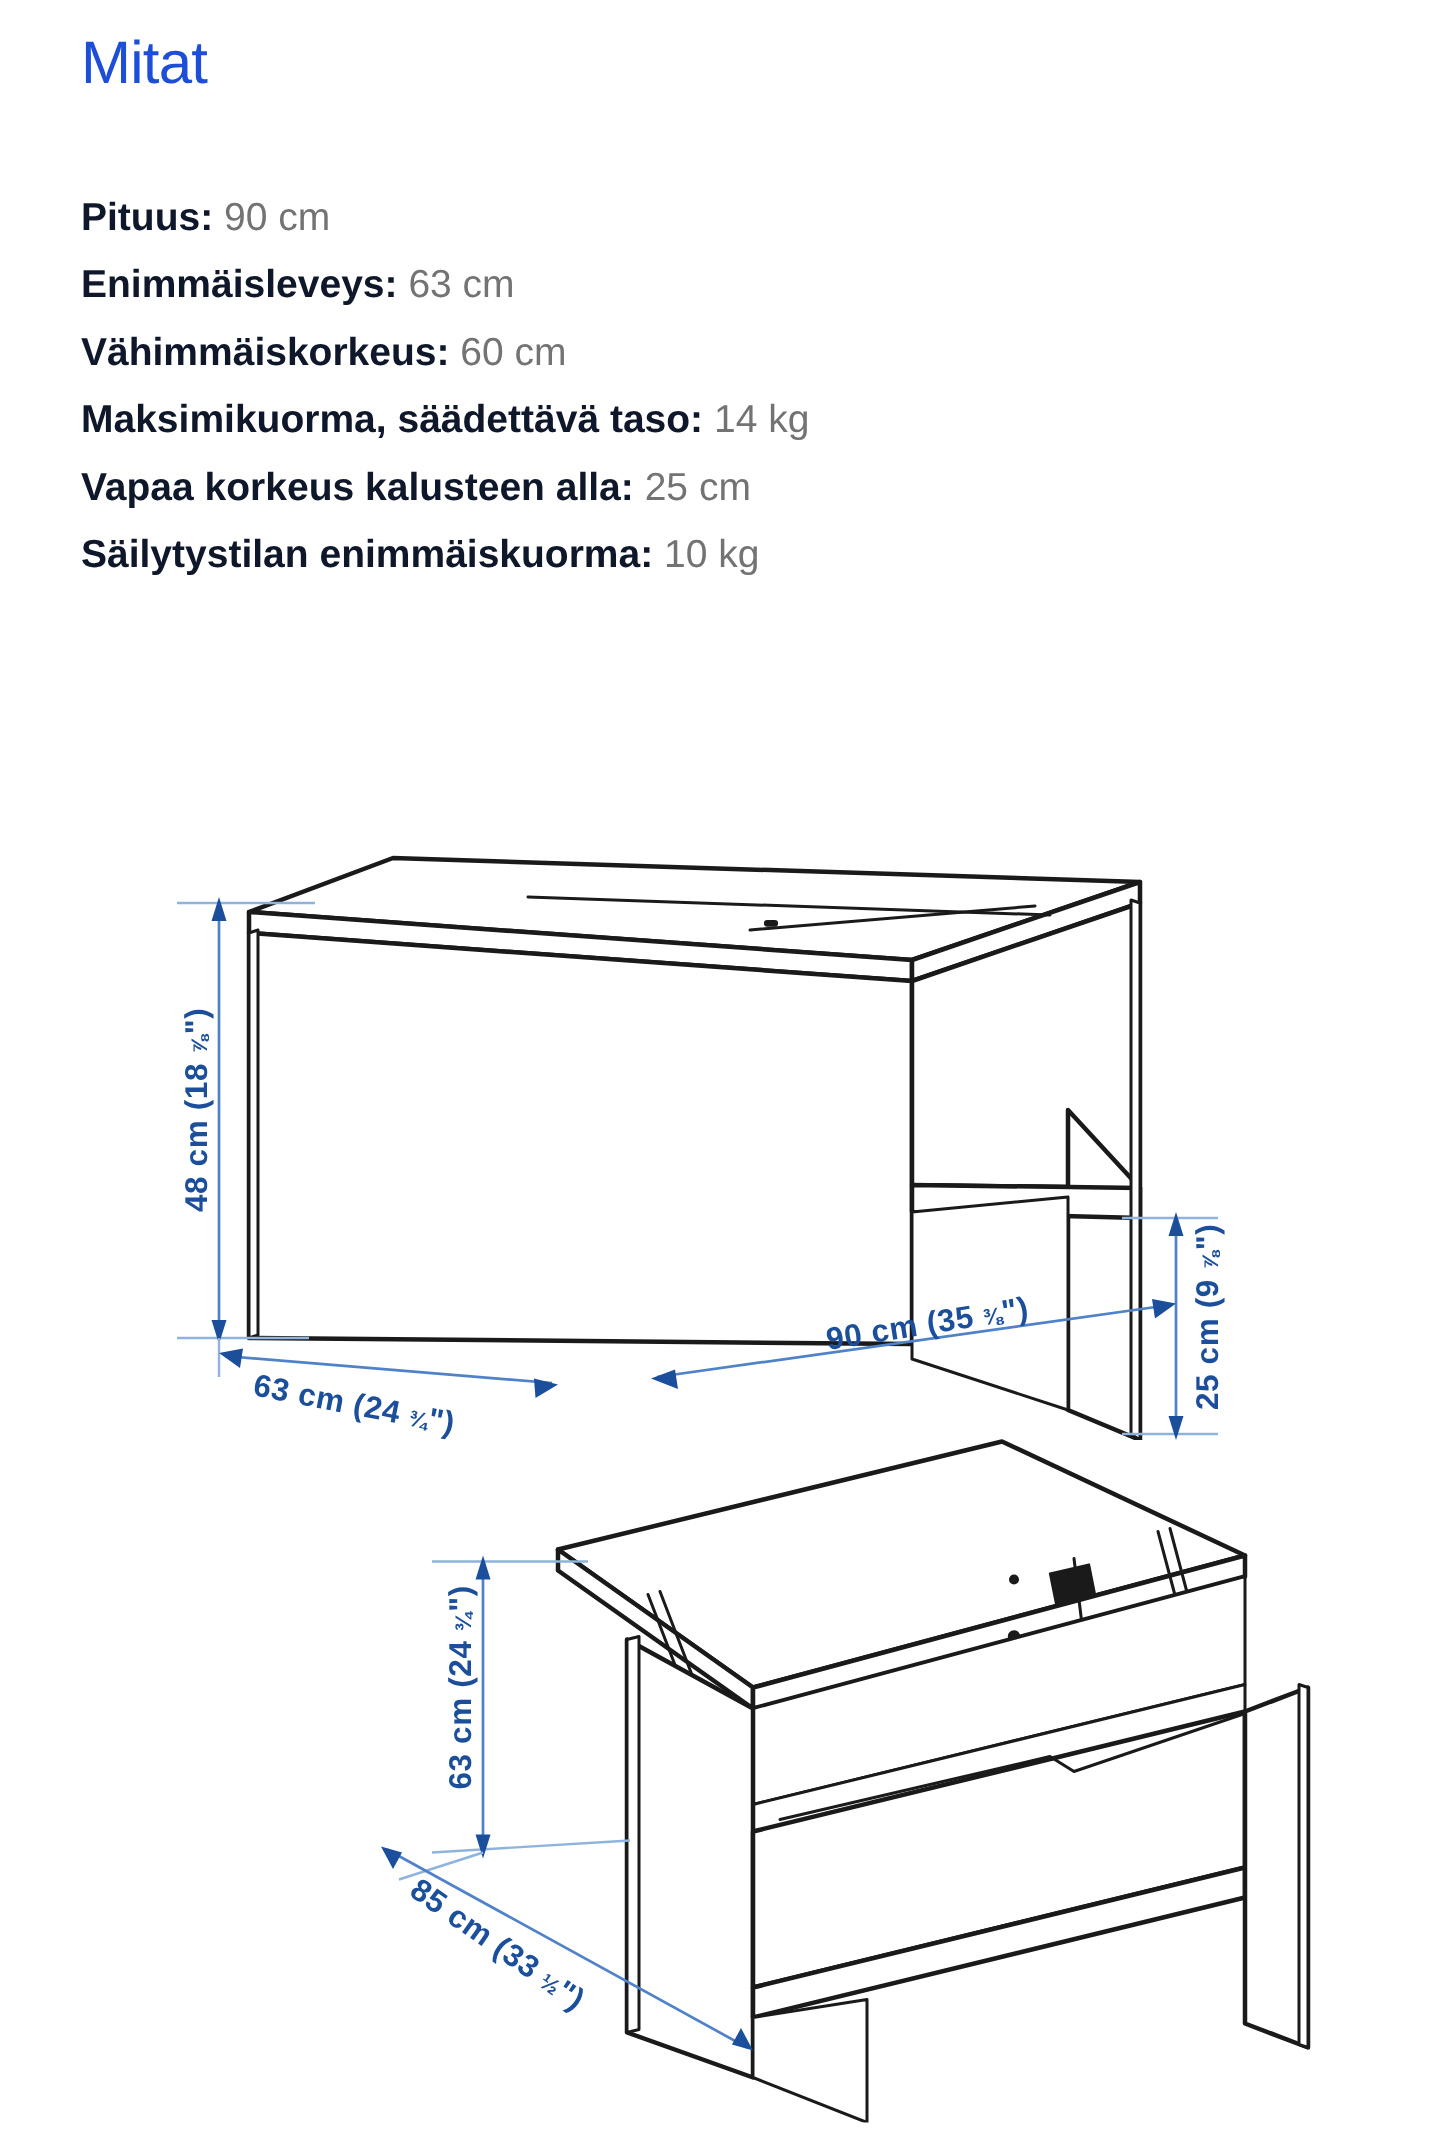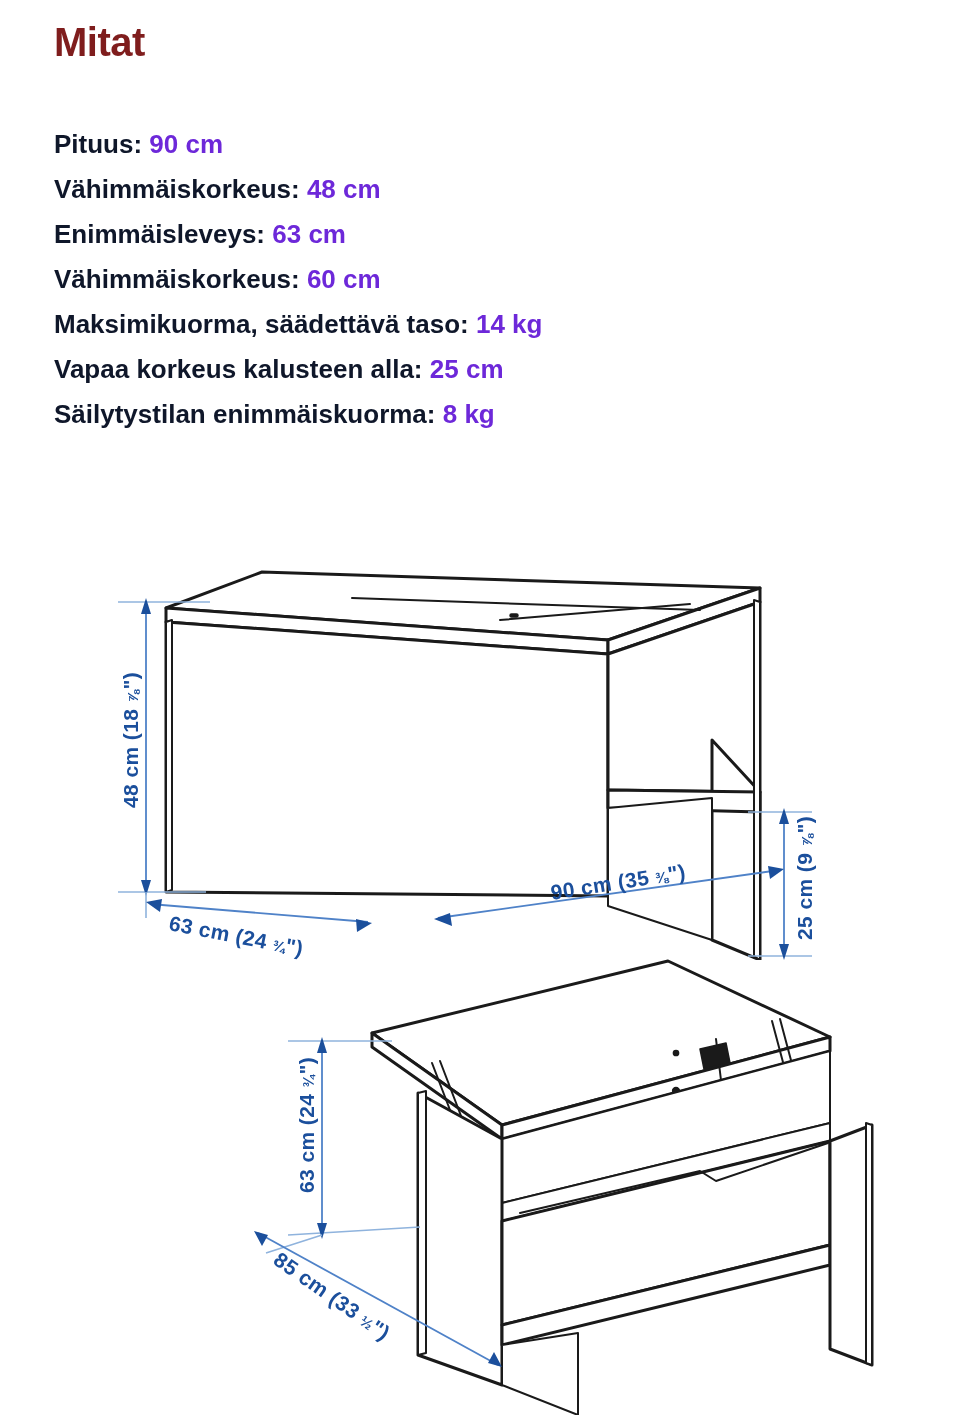--- a/index.html
+++ b/index.html
@@ -16,23 +16,23 @@
     color: #3d3d3d;
     overflow: hidden;
   }
 
   
   #page-title {
     position: absolute;
     left: 54px;
     top: 22px;
     font-size: 40px;
-    font-weight: bold;
+    font-weight: normal;
     letter-spacing: -0.5px;
-    color: #7f1d1d;
+    color: #1d4ed8;
     line-height: 1;
   }
 
   
   #spec-list {
     position: absolute;
     left: 54px;
     top: 122px;
     width: 840px;
   }
@@ -40,22 +40,22 @@
     font-size: 26px;
     line-height: 45px;
     white-space: nowrap;
     color: #4a4a4a;
   }
   .spec-label {
     font-weight: bold;
     color: #0f172a;
   }
   .spec-value {
-    font-weight: bold;
-    color: #6d28d9;
+    font-weight: normal;
+    color: #737373;
   }
 
   
   .drawing {
     position: absolute;
     left: 0;
   }
   #drawing-closed { top: 540px; width: 960px; height: 420px; }
   #drawing-open   { top: 945px; width: 960px; height: 470px; }
   .drawing svg { display: block; width: 100%; height: 100%; }
@@ -112,24 +112,20 @@
 
 <div id="page-title">Mitat</div>
 
 <div id="spec-list">
 
   <div class="spec-row">
     <span class="spec-label">Pituus:</span>
     <span class="spec-value">90 cm</span>
   </div>
 
-  <div class="spec-row">
-    <span class="spec-label">Vähimmäiskorkeus:</span>
-    <span class="spec-value">48 cm</span>
-  </div>
 
 
   <div class="spec-row">
     <span class="spec-label">Enimmäisleveys:</span>
     <span class="spec-value">63 cm</span>
   </div>
 
   <div class="spec-row">
     <span class="spec-label">Vähimmäiskorkeus:</span>
     <span class="spec-value">60 cm</span>
@@ -140,21 +136,21 @@
     <span class="spec-value">14 kg</span>
   </div>
 
   <div class="spec-row">
     <span class="spec-label">Vapaa korkeus kalusteen alla:</span>
     <span class="spec-value">25 cm</span>
   </div>
 
   <div class="spec-row">
     <span class="spec-label">Säilytystilan enimmäiskuorma:</span>
-    <span class="spec-value">8 kg</span>
+    <span class="spec-value">10 kg</span>
   </div>
 
 </div>
 
 <div class="drawing" id="drawing-closed">
   <svg viewBox="0 0 960 420" xmlns="http://www.w3.org/2000/svg">
 
     <g>
 
       <polygon class="furn-face" points="166,68 262,32 760,48 608,100"></polygon>

